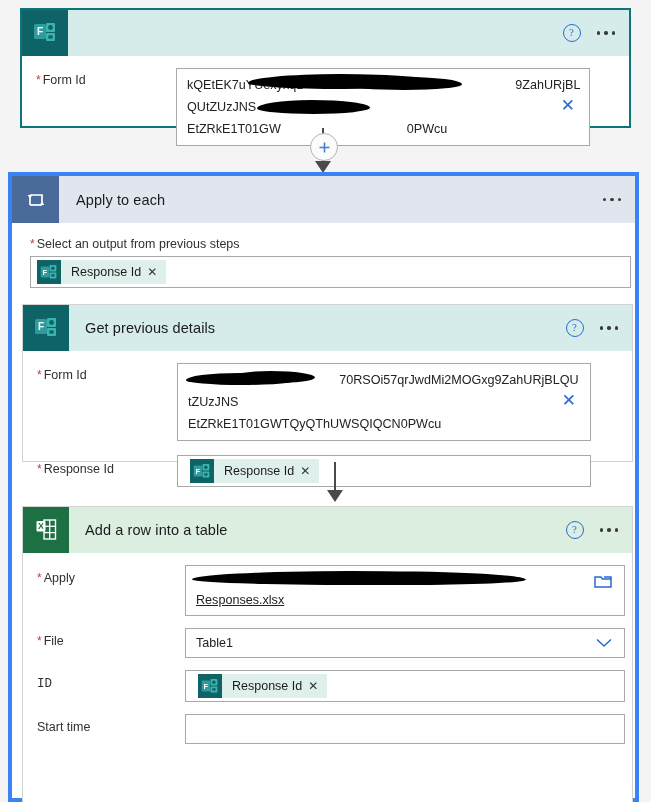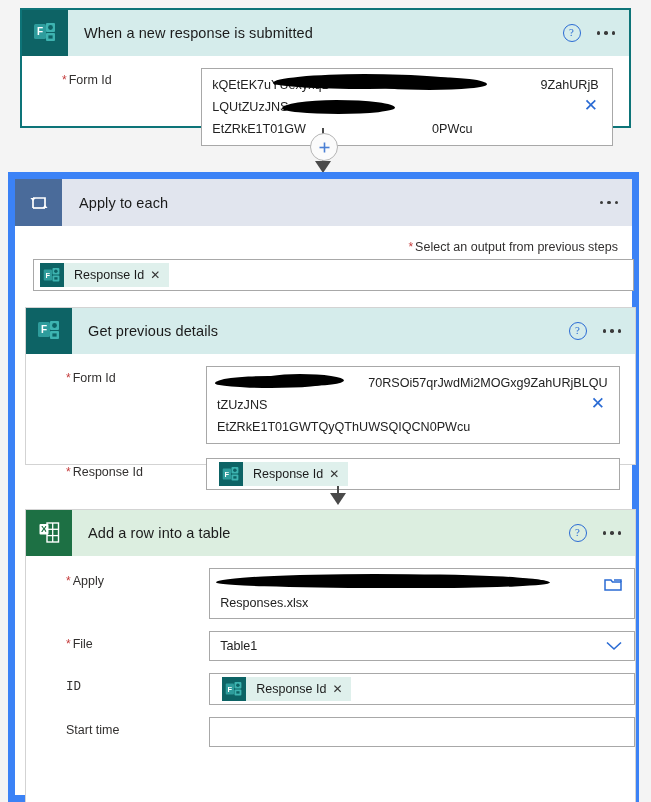--- a/index.html
+++ b/index.html
@@ -68,21 +68,20 @@
   .ellipsis i {
     width: 3.5px; height: 3.5px; border-radius: 50%;
     background: #3a3a3a; display: block;
   }
 
   
   .field-row {
     display: flex;
     align-items: flex-start;
     padding: 0;
-    margin-left: 26px;
   }
   .field-label {
     font-size: 12.5px;
     color: #32302f;
     padding-top: 5px;
     white-space: nowrap;
   }
   .req {
     color: #c43b3b;
     font-size: 12px;
@@ -194,21 +193,20 @@
       <div class="card-icon" style="background:#0d6365;">
         <svg width="26" height="26" viewBox="0 0 26 26" aria-hidden="true">
           <rect x="2" y="4" width="12" height="15" rx="1.5" fill="#2e9c9c"></rect>
           <text x="8" y="15" font-size="10" font-family="Liberation Sans, sans-serif" font-weight="bold" fill="#ffffff" text-anchor="middle">F</text>
           <rect x="14" y="3" width="9" height="9" rx="1" fill="#3db3b0"></rect>
           <circle cx="18.5" cy="7.5" r="2.4" fill="#0d6365"></circle>
           <rect x="14" y="13" width="9" height="8" rx="1" fill="#3db3b0"></rect>
           <rect x="16.4" y="15.4" width="4.2" height="3.2" fill="#0d6365"></rect>
         </svg>
       </div>
-      <div class="card-title">When a new response is submitted</div>
       <div class="hdr-actions">
         <div class="help-icon">?</div>
         <div class="ellipsis">
             <i></i>
             <i></i>
             <i></i>
           </div>
       </div>
     </div>
 
@@ -232,21 +230,21 @@
   <div class="conn-line" style="left:322px; top:128px; height:14px;"></div>
   <div class="plus-circle" style="left:310px; top:133px;">
     <svg width="13" height="13" viewBox="0 0 13 13" aria-hidden="true">
       <line x1="6.5" y1="1.5" x2="6.5" y2="11.5" stroke="#4a7fd4" stroke-width="1.6"></line>
       <line x1="1.5" y1="6.5" x2="11.5" y2="6.5" stroke="#4a7fd4" stroke-width="1.6"></line>
     </svg>
   </div>
   <div class="conn-line" style="left:322px; top:159px; height:6px;"></div>
   <div class="conn-arrow" style="left:315px; top:161px;"></div>
 
-  <div class="card" style="left:8px; top:172px; width:631px; height:630px; border:7px solid #3b82f6;">
+  <div class="card" style="left:8px; top:172px; width:631px; height:630px; border:4px solid #3b82f6;">
     <div class="card-header" style="background:#e1e5ee; height:47px;">
       <div class="card-icon" style="background:#4a6b9a; width:47px; height:47px; flex:0 0 47px;">
         <svg width="24" height="24" viewBox="0 0 24 24" aria-hidden="true">
           <path d="M6 7 h12 v10" fill="none" stroke="#ffffff" stroke-width="1.7"></path>
           <path d="M6 17 h12" fill="none" stroke="#ffffff" stroke-width="1.7"></path>
           <path d="M6 17 V7" fill="none" stroke="#ffffff" stroke-width="1.7" opacity="0"></path>
           <path d="M6 7 l-2.6 3 h5.2 z" fill="#ffffff" transform="rotate(180 6 8.5)"></path>
           <path d="M18 17 l-2.6 -3 h5.2 z" fill="#ffffff" transform="rotate(180 18 15.5)"></path>
           <path d="M6 7 v10" fill="none" stroke="#ffffff" stroke-width="1.7"></path>
         </svg>
@@ -254,21 +252,21 @@
       <div class="card-title" style="margin-left:17px;">Apply to each</div>
       <div class="hdr-actions" style="height:47px;">
         <div class="ellipsis">
             <i></i>
             <i></i>
             <i></i>
           </div>
       </div>
     </div>
 
-    <div style="padding:14px 14px 0 18px;text-align:right;">
+    <div style="padding:14px 14px 0 18px;">
       <div class="field-label" style="padding-top:0; padding-bottom:5px;">
         <span class="req">*</span><span>Select an output from previous steps</span>
       </div>
       <div class="input-box" style="width:601px; height:32px; align-items:center;">
         <div class="token">
           <span class="token-icon">
             <svg width="24" height="24" viewBox="0 0 26 26" aria-hidden="true">
               <rect width="26" height="26" fill="#0d6365"></rect>
               <rect x="4" y="7" width="9" height="12" rx="1" fill="#2e9c9c"></rect>
               <text x="8.5" y="16" font-size="8" font-family="Liberation Sans, sans-serif" font-weight="bold" fill="#ffffff" text-anchor="middle">F</text>
@@ -372,21 +370,21 @@
         </div>
       </div>
 
 
 
       <div class="field-row" style="padding:12px 0 0 14px;">
         <div class="field-label" style="width:148px; padding-top:6px;">
           <span class="req">*</span><span>Apply</span>
         </div>
         <div class="input-box" style="width:440px; min-height:49px;">
-          <div class="input-text" style="width:100%; line-height:20px; padding-top:4px;">
+          <div class="input-text" style="width:100%; line-height:20px; padding-top:4px;text-decoration:underline;">
             <span></span><span style="visibility:hidden">XXXXXXXXXXXXXXXXXXXXXXXXXXXXXXXXXXXXXXXX</span><br>
             <span>Responses.xlsx</span>
           </div>
           <div class="redact" style="left:6px; top:5px; width:330px; height:14px;"></div>
           <div class="redact" style="left:100px; top:7px; width:240px; height:12px;"></div>
           <svg width="18" height="15" viewBox="0 0 18 15" style="position:absolute; right:12px; top:8px;" aria-hidden="true">
             <path d="M1 13 V3 h6 l1.5 2 H17 v8 z" fill="none" stroke="#2a6bd4" stroke-width="1.5"></path>
             <path d="M10 3 h7 v2" fill="none" stroke="#2a6bd4" stroke-width="1.5"></path>
           </svg>
         </div>

